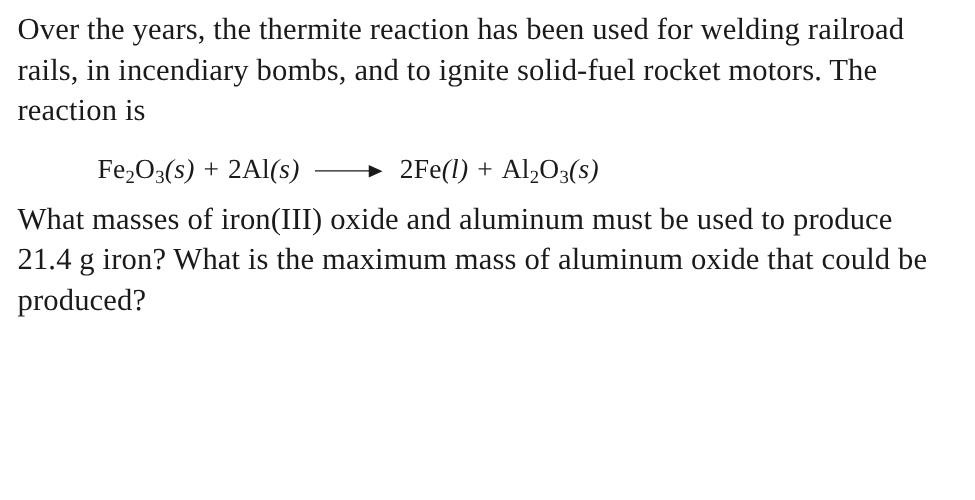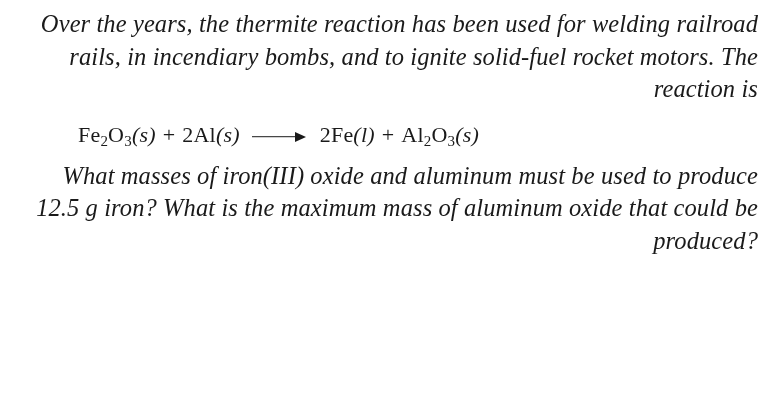--- a/index.html
+++ b/index.html
@@ -17,23 +17,22 @@
   .page {
     position: relative;
     width: 780px;
     height: 400px;
     box-sizing: border-box;
     padding: 8px 22px 0 14px;
   }
   .para {
     font-size: 24.5px;
     line-height: 1.33;
-    text-align: right;
+    text-align: left;
     letter-spacing: 0.1px;
-    font-style: italic;
   }
   .para-1 {
     margin: 0;
   }
   .para-2 {
     margin: 12px 0 0 0;
   }
   .equation {
     font-size: 22px;
     margin: 16px 0 0 0;
@@ -88,15 +87,15 @@
 <body>
 
 <div class="page">
 
   <p class="para para-1">Over the years, the thermite reaction has been used for welding railroad rails, in incendiary bombs, and to ignite solid-fuel rocket motors. The reaction is</p>
 
   <div class="equation">
     <span class="eq-part"><span>Fe</span><sub>2</sub><span>O</span><sub>3</sub><span class="state">(s)</span></span><span class="op">+</span><span class="eq-part"><span>2Al</span><span class="state">(s)</span></span><span class="arrow"><span class="shaft"></span><span class="head"></span></span><span class="eq-part"><span>2Fe</span><span class="state">(l)</span></span><span class="op">+</span><span class="eq-part"><span>Al</span><sub>2</sub><span>O</span><sub>3</sub><span class="state">(s)</span></span>
   </div>
 
-  <p class="para para-2">What masses of iron(III) oxide and aluminum must be used to produce 12.5 g iron? What is the maximum mass of aluminum oxide that could be produced?</p>
+  <p class="para para-2">What masses of iron(III) oxide and aluminum must be used to produce 21.4 g iron? What is the maximum mass of aluminum oxide that could be produced?</p>
 
 </div>
 
 </body></html>

